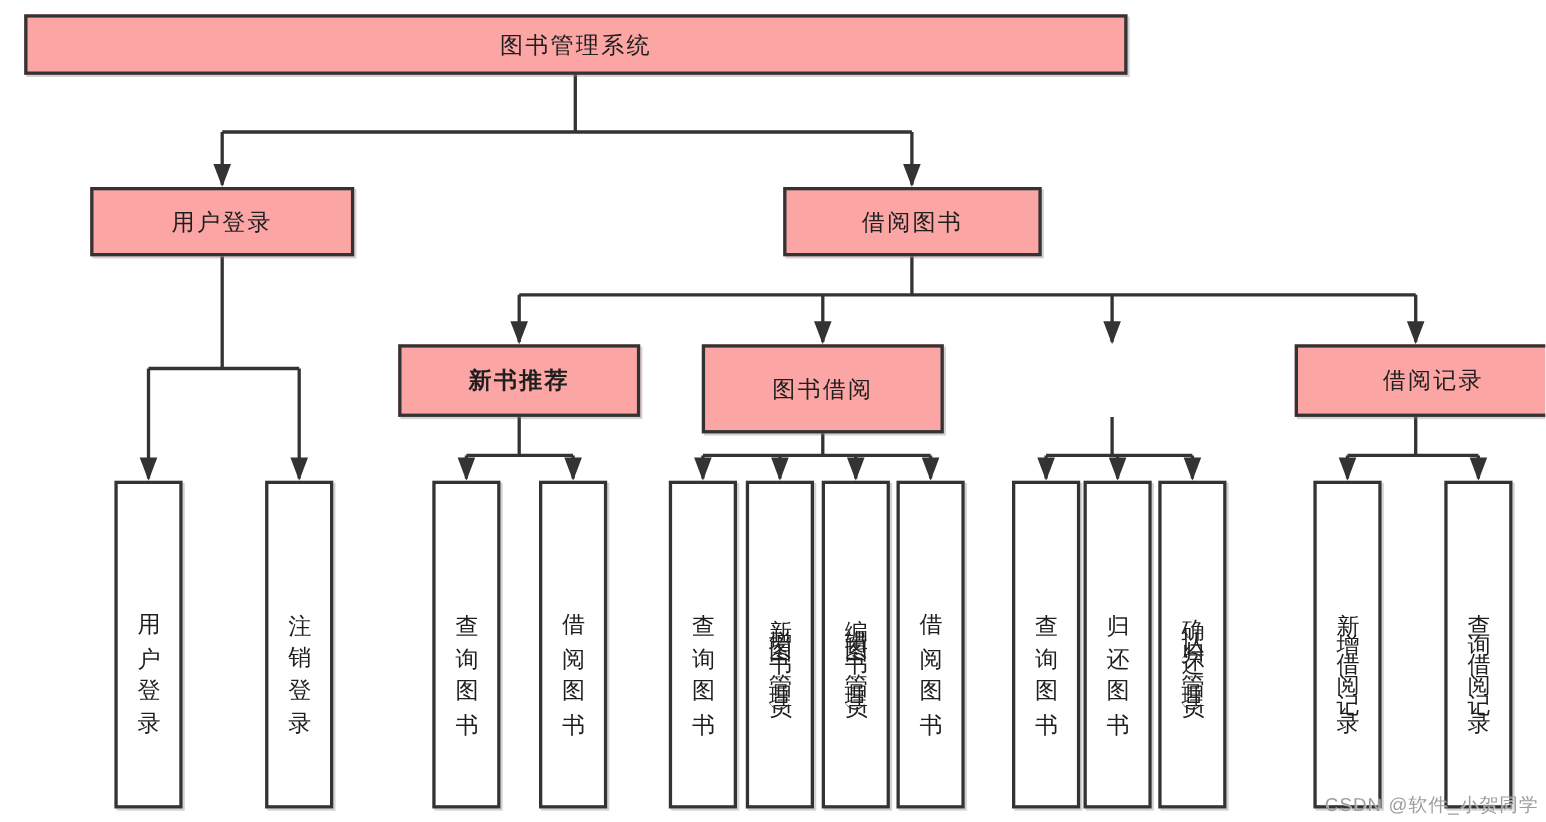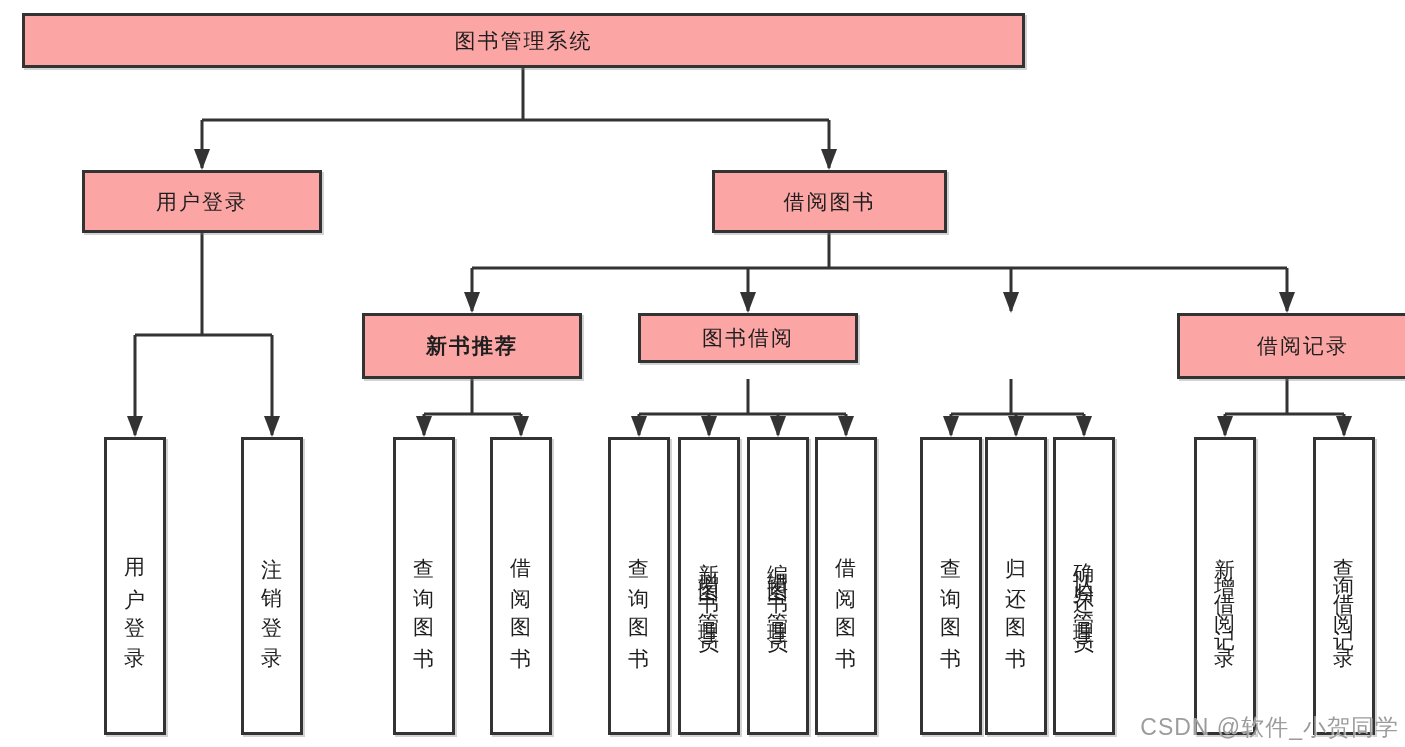--- a/index.html
+++ b/index.html
@@ -59,21 +59,21 @@
     line-height: 1;
   }
   .sp4 span { letter-spacing: 30px; margin-bottom: -30px; }
   .sp6 span { letter-spacing: 18px; margin-bottom: -18px; }
   .sp9 span { letter-spacing: 10px; margin-bottom: -10px; }
 
   #watermark {
     position: absolute;
     right: 6px;
     bottom: 4px;
-    font-size: 23px;
+    font-size: 17px;
     color: #9c9c9c;
     letter-spacing: 1px;
     z-index: 5;
     text-shadow: 1px 1px 0 rgba(255,255,255,0.6);
   }
 </style>
 </head>
 <body>
 
 <div id="stage">
@@ -113,21 +113,21 @@
     <polygon points="1217,416 1233,416 1225,437"></polygon>
     <polygon points="1336,416 1352,416 1344,437"></polygon>
   </svg>
 
   <div class="box" style="left:22px; top:13px; width:1003px; height:55px;">图书管理系统</div>
 
   <div class="box" style="left:82px; top:170px; width:240px; height:63px;">用户登录</div>
   <div class="box" style="left:712px; top:170px; width:235px; height:63px;">借阅图书</div>
 
   <div class="box" style="left:362px; top:313px; width:220px; height:66px;font-weight:bold;">新书推荐</div>
-  <div class="box" style="left:638px; top:313px; width:220px; height:50px;text-align:center;">图书借阅</div>
+  <div class="box" style="left:638px; top:313px; width:220px; height:81px;text-align:center;">图书借阅</div>
   <div class="box" style="left:1177px; top:313px; width:252px; height:66px;">借阅记录</div>
 
   <div class="leaf sp4" style="left:104px;">
     <span>用户登录</span>
   </div>
   <div class="leaf sp4" style="left:241px;">
     <span>注销登录</span>
   </div>
 
   <div class="leaf sp4" style="left:393px;">

